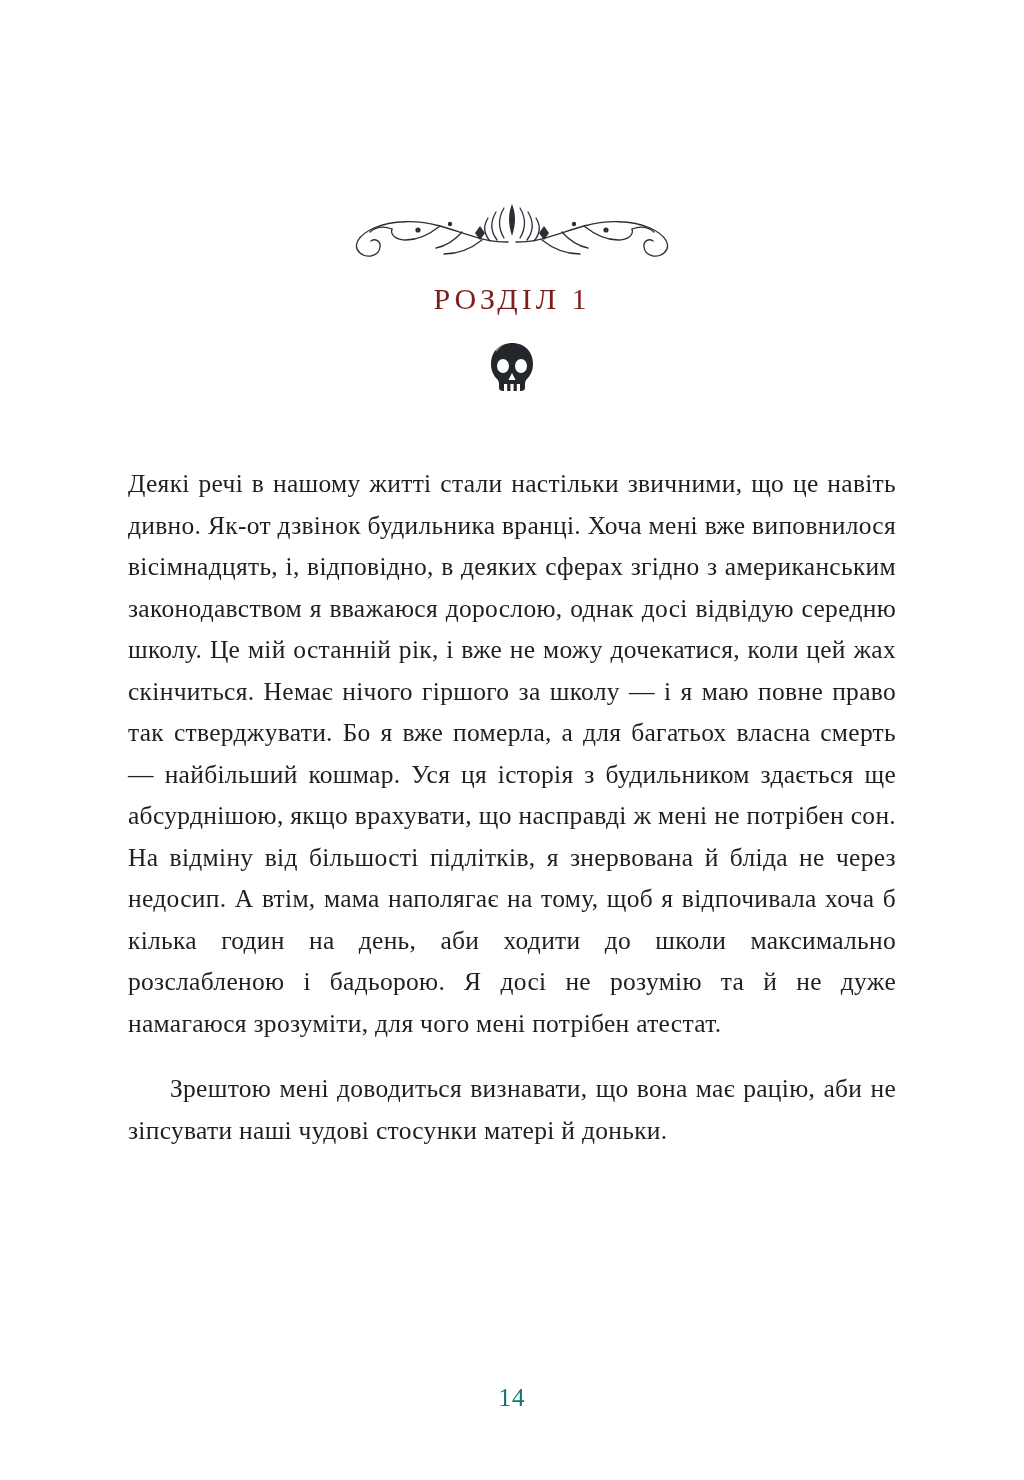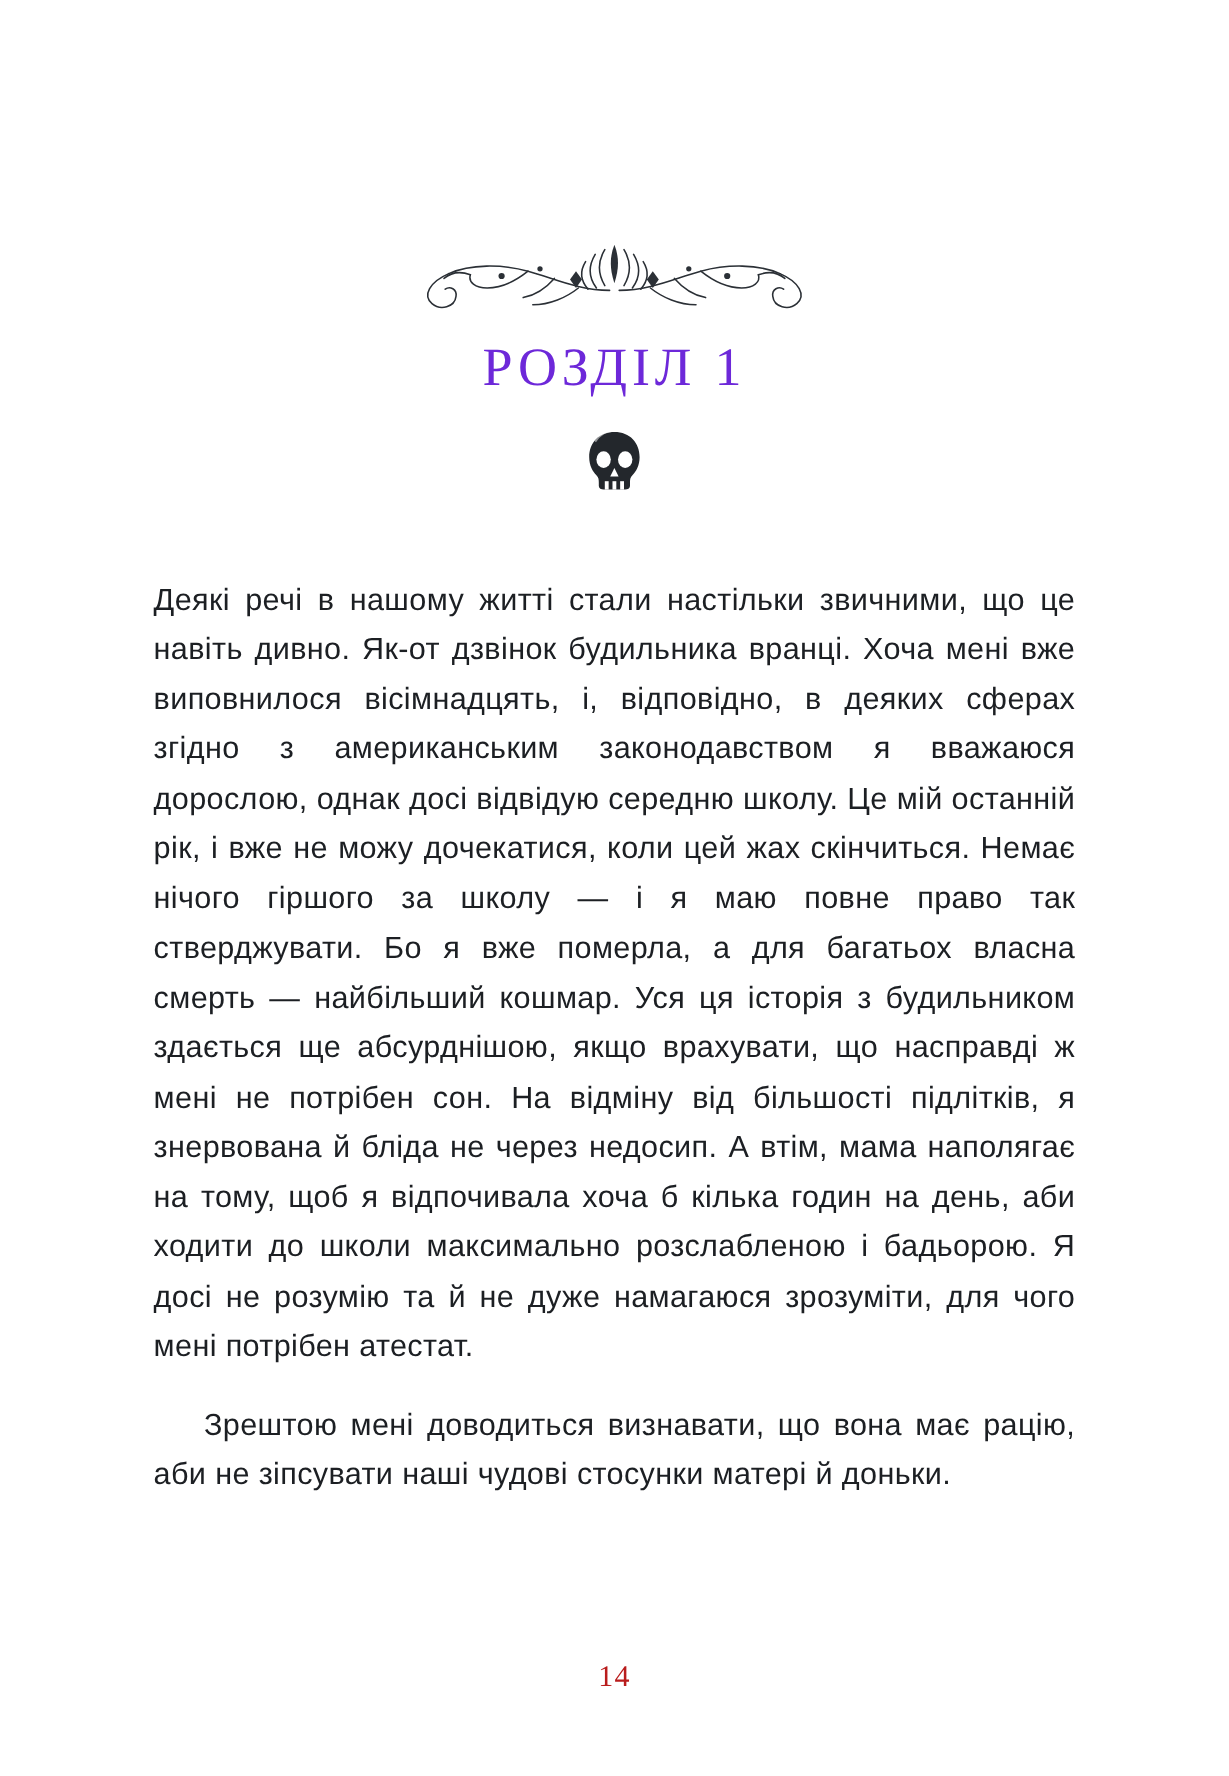--- a/index.html
+++ b/index.html
@@ -36,44 +36,44 @@
     justify-content: center;
   }
   .ornament svg {
     display: block;
   }
 
   
   .chapter-title {
     margin-top: 10px;
     font-family: "Liberation Serif", serif;
-    font-size: 45px;
+    font-size: 30px;
     letter-spacing: 4px;
     font-weight: 400;
-    color: #6d28d9;
+    color: #7f1d1d;
     text-align: center;
     line-height: 1.1;
   }
 
   
   .skull-wrap {
     margin-top: 24px;
     height: 62px;
     display: flex;
     align-items: center;
     justify-content: center;
   }
   .skull-wrap svg { display: block; }
 
   
   .body-text {
     margin-top: 62px;
     width: 768px;
     text-align: justify;
-    font-family: Liberation Sans, sans-serif;
+    font-family: Liberation Serif, serif;
     font-size: 25.5px;
     line-height: 41.5px;
     letter-spacing: 0.3px;
     color: #1c1f23;
   }
   .body-text p {
     margin: 0;
     text-indent: 0;
   }
   .body-text p + p {
@@ -87,21 +87,21 @@
 
   
   .page-number {
     position: absolute;
     bottom: 68px;
     left: 0;
     width: 100%;
     text-align: center;
     font-family: "Liberation Serif", serif;
     font-size: 25px;
-    color: #b91c1c;
+    color: #0f766e;
     letter-spacing: 1px;
   }
 </style>
 </head>
 <body>
 
 <div class="page">
 
   <div class="ornament">
     <svg width="380" height="76" viewBox="0 0 380 76" fill="none" stroke="#2b3036" stroke-width="1.3" stroke-linecap="round">

